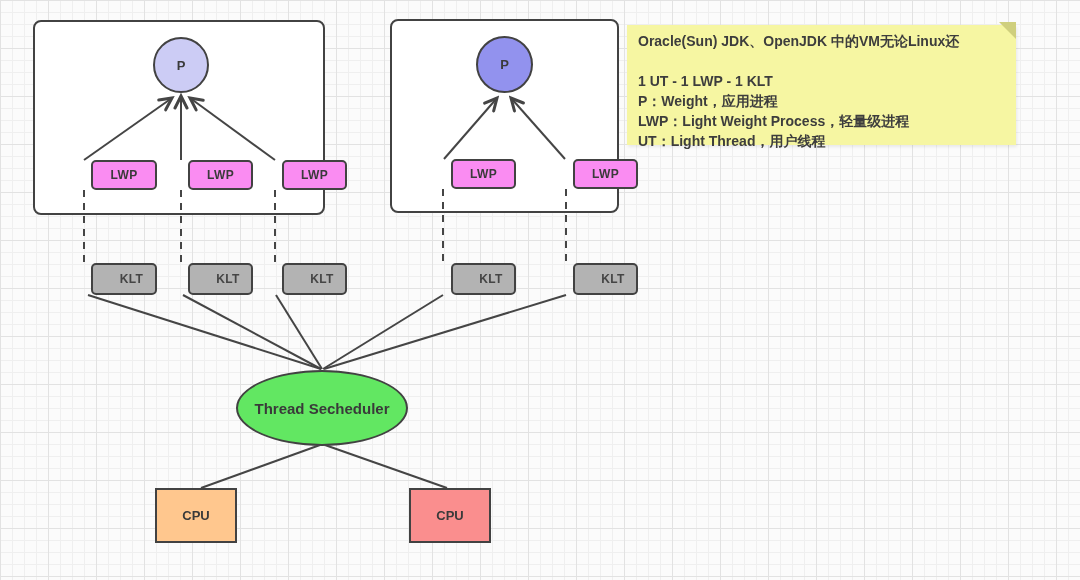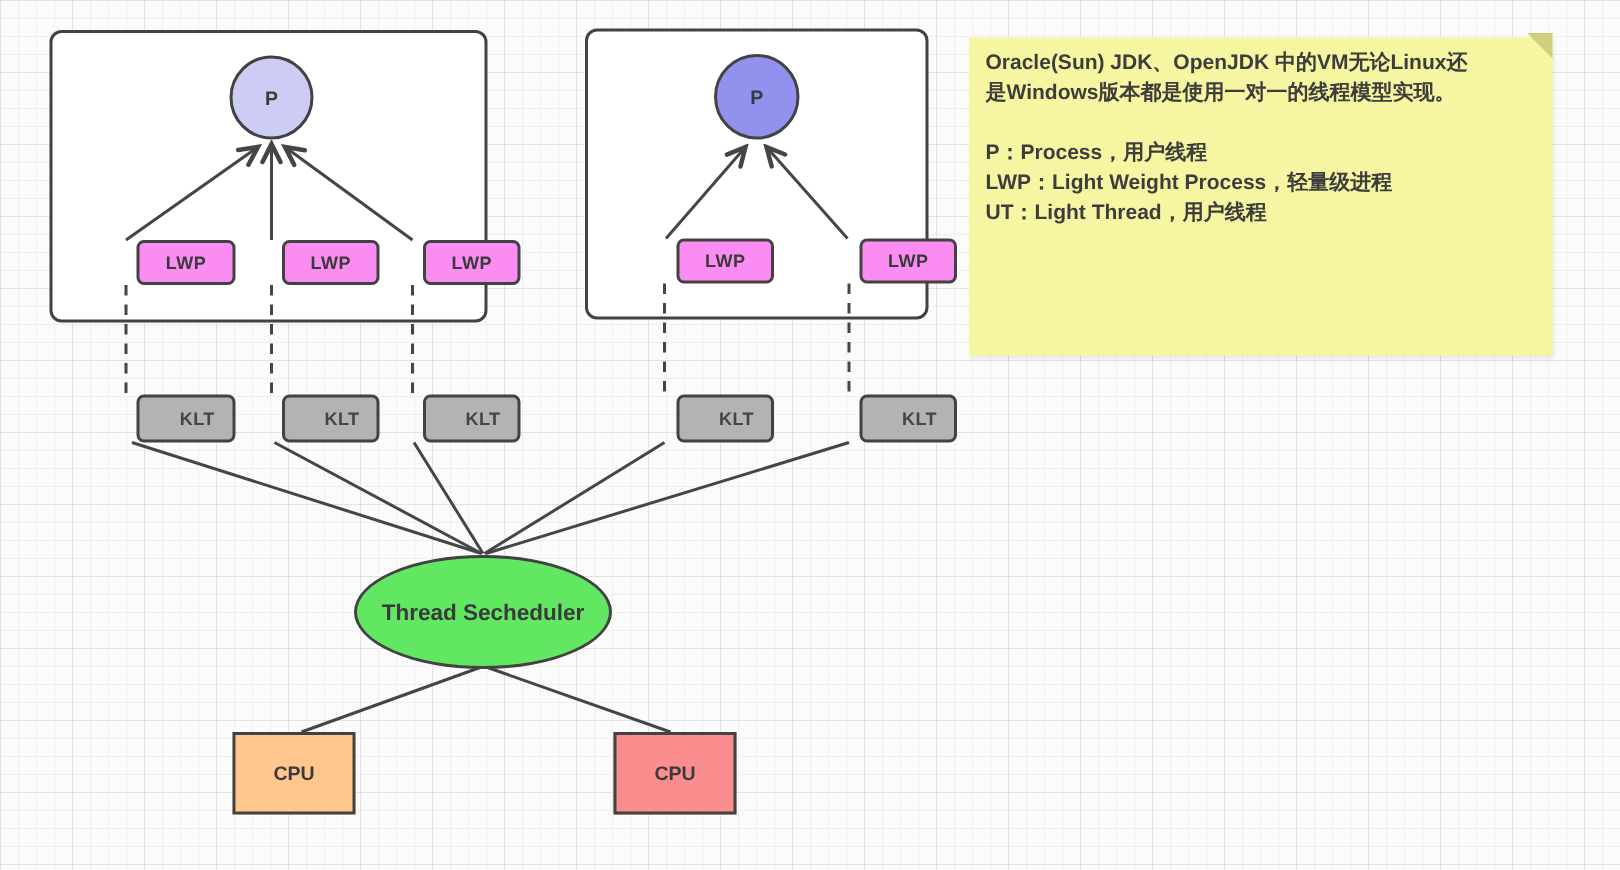--- a/index.html
+++ b/index.html
@@ -28,21 +28,21 @@
   .lwp{background:var(--lwp_fill,#fa8cf2);}
   .klt{background:var(--klt_fill,#b3b3b3);color:#454545;padding-left:15px;}
   .ellipse{border-radius:50%;background:var(--scheduler_fill,#62e762);font-size:15px;}
   .cpu{font-size:13px;border-radius:0;}
   .cpu1{background:var(--cpu1_fill,#ffc78e);}
   .cpu2{background:var(--cpu2_fill,#fa8e8e);}
   .edges{position:absolute;left:0;top:0;z-index:10;pointer-events:none;}
   .edge{stroke:#454545;stroke-width:2;}
   .dashed{stroke-dasharray:7 6;}
   .note{
-    position:absolute;left:646px;top:25px;width:389px;height:212px;
+    position:absolute;left:627px;top:25px;width:389px;height:120px;
     background:var(--note_fill,#f6f6a2);z-index:5;box-sizing:border-box;
     padding:6px 0 0 11px;box-shadow:1px 2px 3px rgba(0,0,0,.08);
   }
   .note-line{
     min-height:20px;line-height:20px;font-size:14px;font-weight:bold;
     color:var(--note_text,#3d3d3d);white-space:nowrap;overflow:hidden;
   }
   .note-fold{
     position:absolute;top:-3px;right:0;width:0;height:0;
     border-top:17px solid var(--note_fold,#cfcf7d);
@@ -101,20 +101,20 @@
     <line class="edge" x1="443" y1="295" x2="323" y2="369"></line>
     <line class="edge" x1="566" y1="295" x2="324" y2="369"></line>
 
     <line class="edge" x1="320" y1="445" x2="201" y2="488"></line>
     <line class="edge" x1="325" y1="445" x2="447" y2="488"></line>
   </svg>
 
   <div class="note">
     <div class="note-fold"></div>
     <div class="note-line">Oracle(Sun) JDK、OpenJDK 中的VM无论Linux还</div>
-    <div class="note-line">是Windows版本都是使用一对一的线程模型实现。</div>
     <div class="note-line"></div>
-    <div class="note-line">P：Process，用户线程</div>
+    <div class="note-line">1 UT - 1 LWP - 1 KLT</div>
+    <div class="note-line">P：Weight，应用进程</div>
     <div class="note-line">LWP：Light Weight Process，轻量级进程</div>
     <div class="note-line">UT：Light Thread，用户线程</div>
   </div>
 
 </div>
 
 </body></html>

